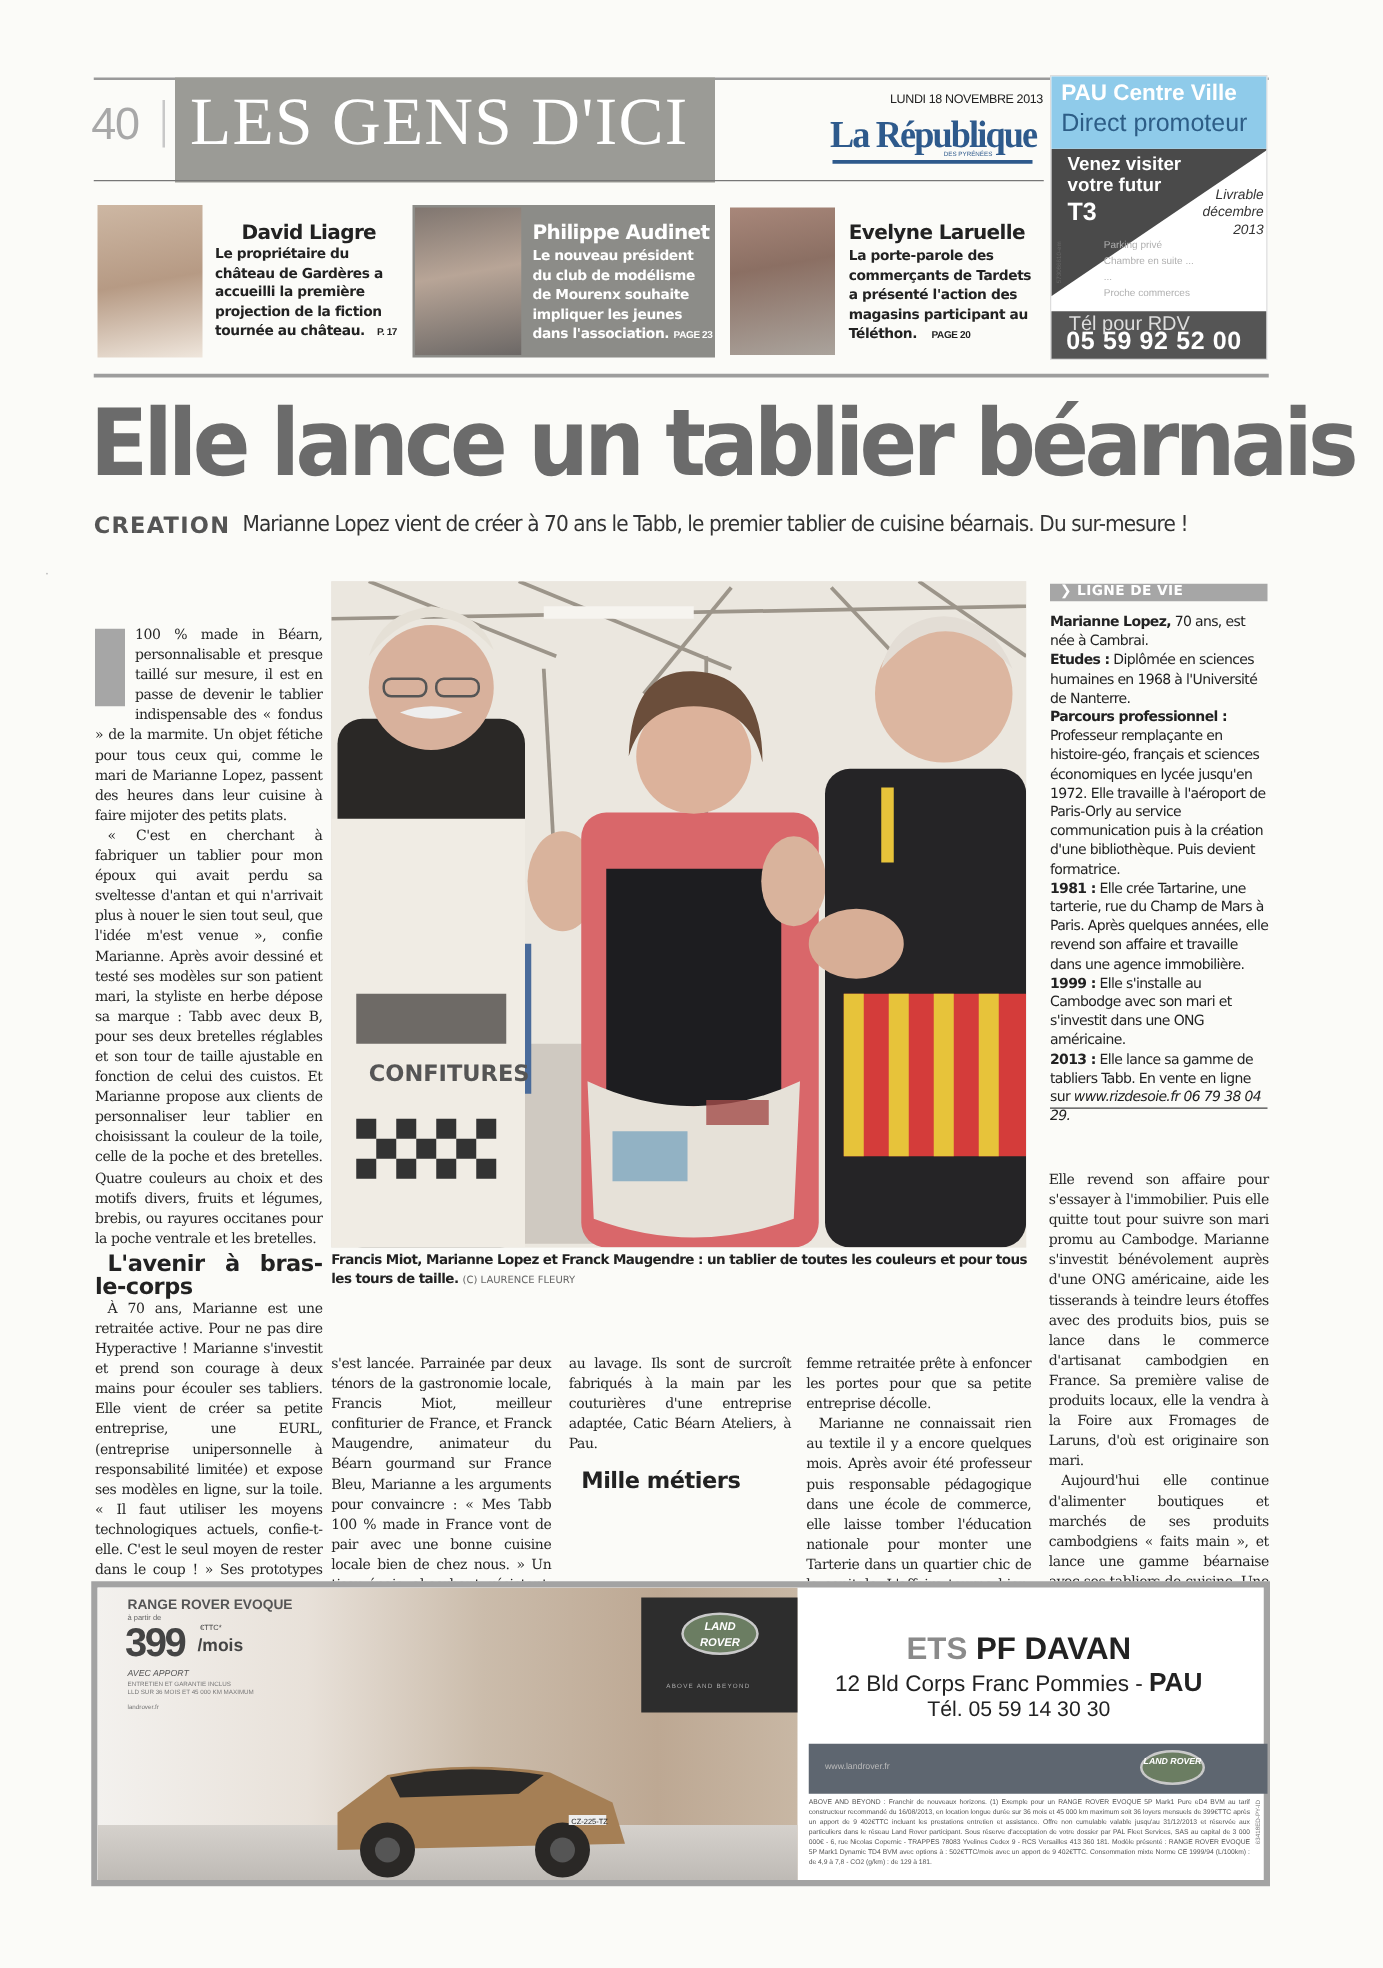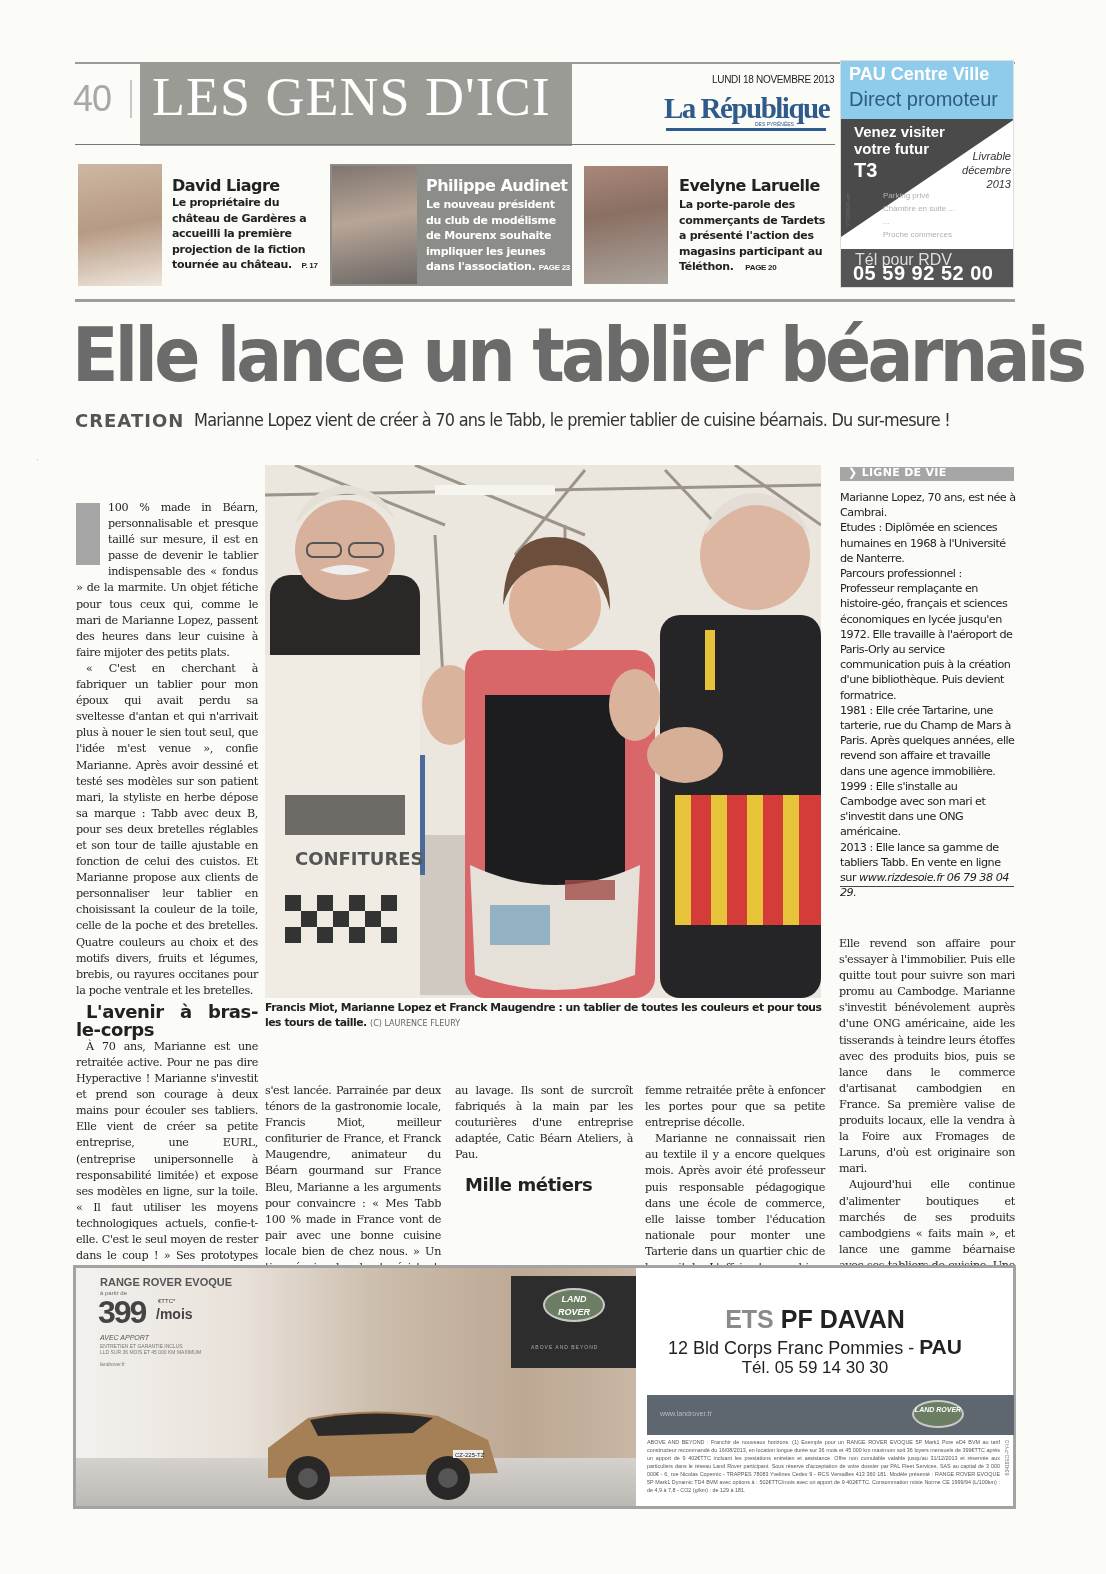--- a/index.html
+++ b/index.html
@@ -55,26 +55,26 @@
   .dropcap { float: left; width: 24px; height: 62px; background: #a6a6a6; margin: 3px 8px 0 0; }
 
   .photo { left: 265px; top: 465px; width: 556px; height: 533px; overflow: hidden; background: #e7e3dc; }
   .caption { left: 265px; top: 1000px; width: 560px; font-family: "DejaVu Sans", sans-serif; font-weight: bold; font-size: 10.8px; line-height: 15px; letter-spacing: -0.45px; color: #222; }
   .caption .cred { font-weight: normal; font-size: 8px; color: #666; letter-spacing: 0; }
 
   
   .lv-bar { left: 840px; top: 467px; width: 174px; height: 14px; background: #a6a6a6; }
   .lv-title { left: 848px; top: 466px; font-family: "DejaVu Sans", sans-serif; font-weight: bold; font-size: 11px; color: #fff; letter-spacing: 0.3px; }
   .lv { left: 840px; top: 490px; width: 176px; font-family: "DejaVu Sans", sans-serif; font-size: 11.2px; line-height: 15.2px; color: #222; letter-spacing: -0.5px; }
-  .lv b { font-weight: normal; }
+  .lv b { font-weight: bold; }
   .lv-rule { left: 840px; top: 886px; width: 174px; height: 1px; background: #444; }
   .byline { font-family: "DejaVu Sans", sans-serif; font-weight: bold; font-size: 9.5px; text-indent: 0 !important; border-left: 3px solid #aaa; padding-left: 3px; margin-top: 2px; letter-spacing: 0; }
 
   
-  .ad { left: 73px; top: 1265px; width: 943px; height: 244px; border: 3px solid #a3a3a3; background: #fff; overflow: hidden; }
+  .ad { left: 73px; top: 1265px; width: 943px; height: 244px; border: 5px solid #a3a3a3; background: #fff; overflow: hidden; }
   .ad-photo { left: 0; top: 0; width: 560px; height: 244px; background: linear-gradient(90deg, #f3f1ee 0%, #e8e1d9 30%, #cbbcab 55%, #bda893 80%, #c8b7a4 100%); }
   .ad-road { left: 0; top: 190px; width: 560px; height: 54px; background: linear-gradient(180deg, #d5d1cc, #b9b5b0); }
   .ad-brand { left: 24px; top: 8px; font-family: "Liberation Sans", sans-serif; font-weight: bold; font-size: 11px; color: #555; }
   .ad-from { left: 24px; top: 22px; font-family: "Liberation Sans", sans-serif; font-size: 6px; color: #666; }
   .ad-price { left: 22px; top: 26px; font-family: "Liberation Sans", sans-serif; font-weight: bold; font-size: 32px; color: #444; letter-spacing: -2px; }
   .ad-permonth { left: 80px; top: 38px; font-family: "Liberation Sans", sans-serif; font-weight: bold; font-size: 14px; color: #444; }
   .ad-ttc { left: 82px; top: 30px; font-family: "Liberation Sans", sans-serif; font-size: 6px; color: #444; }
   .ad-apport { left: 24px; top: 66px; font-family: "Liberation Sans", sans-serif; font-size: 7px; color: #555; font-style: italic; }
   .ad-fine1 { left: 24px; top: 75px; font-family: "Liberation Sans", sans-serif; font-size: 5px; color: #777; line-height: 6px; }
   .ad-url1 { left: 24px; top: 93px; font-family: "Liberation Sans", sans-serif; font-size: 5px; color: #777; }
@@ -130,21 +130,21 @@
     <div>Proche commerces</div>
   </div>
   <div class="abs promo-code">573086610-em</div>
   <div class="abs promo-foot"></div>
   <div class="abs promo-rdv">Tél pour RDV</div>
   <div class="abs promo-tel">05 59 92 52 00</div>
 </div>
 
 <div class="abs teaser-photo" style="left:78px;top:164px;width:84px;height:122px;background:linear-gradient(170deg,#cdb7a3,#b69a84 50%,#efe6dc);"></div>
 <div class="abs" style="left:172px;top:176px;width:150px;">
-  <div class="teaser-name" style="color:#222;">David Liagre</div>
+  <div class="teaser-name" style="color:#222;text-align:center;">David Liagre</div>
   <div class="teaser-text" style="color:#222;margin-top:0;">
     <span>Le propriétaire du château de Gardères a accueilli la première projection de la fiction tournée au château.</span>
     <span class="teaser-page" style="margin-left:6px;">P. 17</span>
   </div>
 </div>
 
 <div class="abs teaser-dark"></div>
 <div class="abs teaser-photo" style="left:332px;top:166px;width:85px;height:118px;background:linear-gradient(170deg,#807670,#b8a597 45%,#6c6866);"></div>
 <div class="abs" style="left:426px;top:176px;width:146px;">
   <div class="teaser-name" style="color:#fff;">Philippe Audinet</div>

